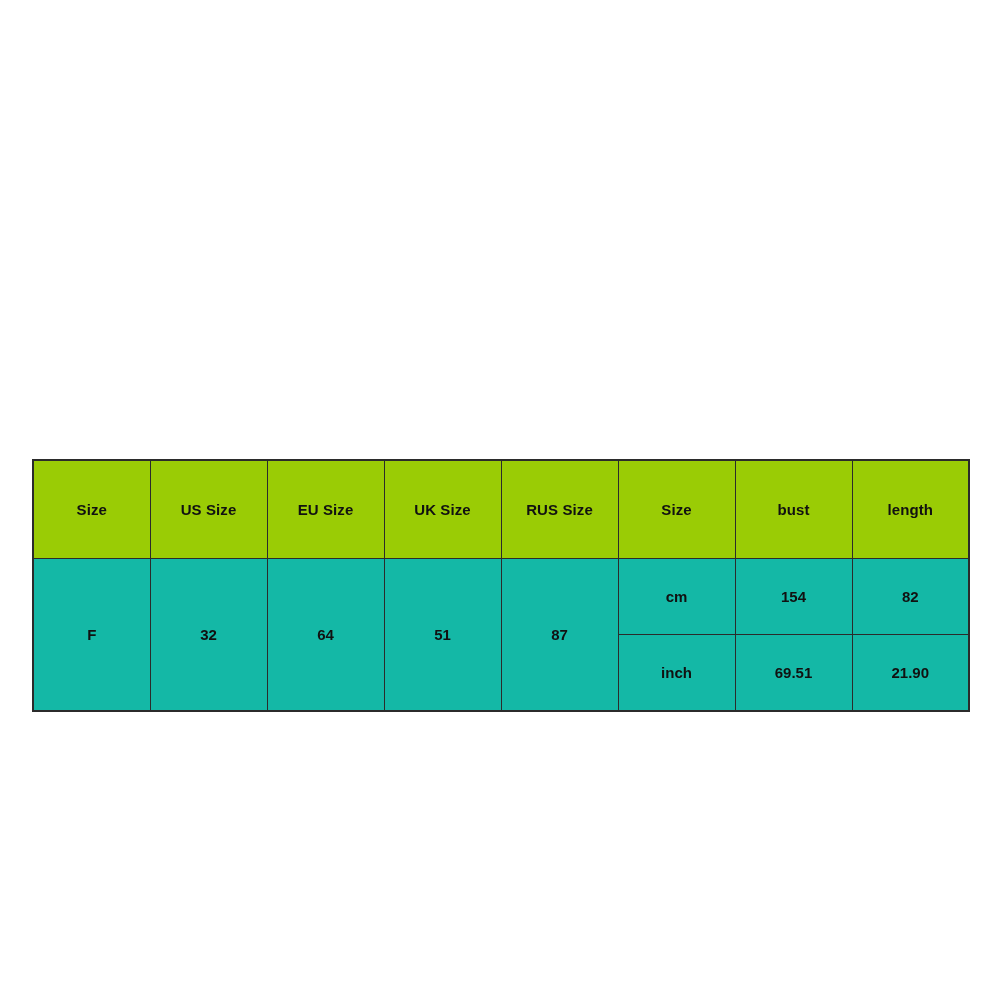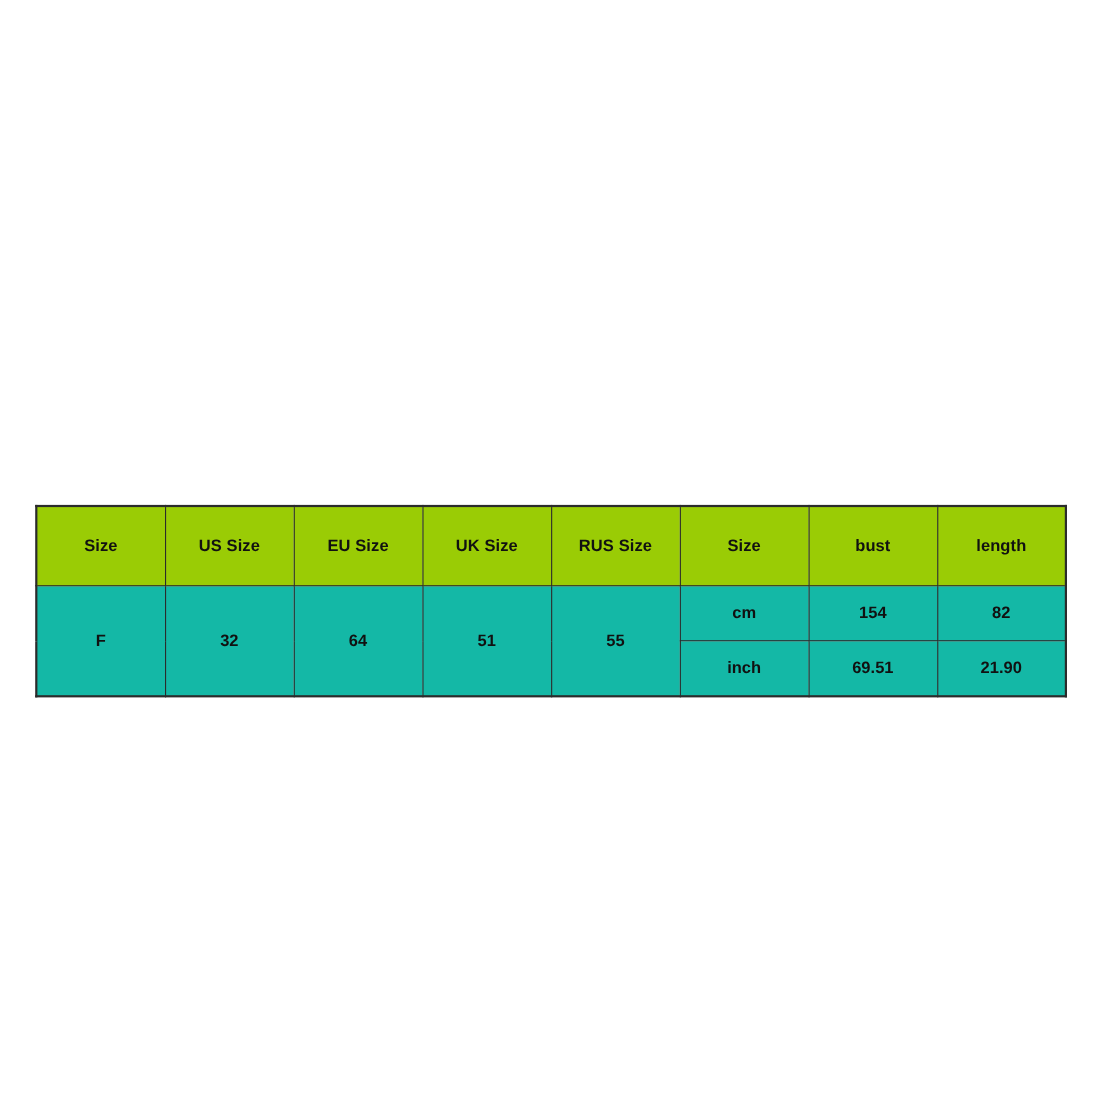--- a/index.html
+++ b/index.html
@@ -33,21 +33,21 @@
 
   table.size-chart col.c { width: 117px; }
 
   table.size-chart th,
   table.size-chart td {
     border: 1px solid #2b2b2b;
     text-align: center;
     vertical-align: middle;
     font-weight: bold;
     color: #111111;
-    padding: 4px;
+    padding: 17px;
   }
 
   thead th {
     background: #9ACC05;
     height: 63px;
     font-size: 15px;
     letter-spacing: 0.1px;
   }
 
   tbody td {
@@ -90,21 +90,21 @@
         <th>bust</th>
         <th>length</th>
       </tr>
     </thead>
     <tbody>
       <tr>
         <td class="tall" rowspan="2">F</td>
         <td class="tall" rowspan="2">32</td>
         <td class="tall" rowspan="2">64</td>
         <td class="tall" rowspan="2">51</td>
-        <td class="tall" rowspan="2">55</td>
+        <td class="tall" rowspan="2">87</td>
         <td class="sub">cm</td>
         <td class="sub">154</td>
         <td class="sub">82</td>
       </tr>
       <tr>
         <td class="sub">inch</td>
         <td class="sub">69.51</td>
         <td class="sub">21.90</td>
       </tr>
     </tbody>

